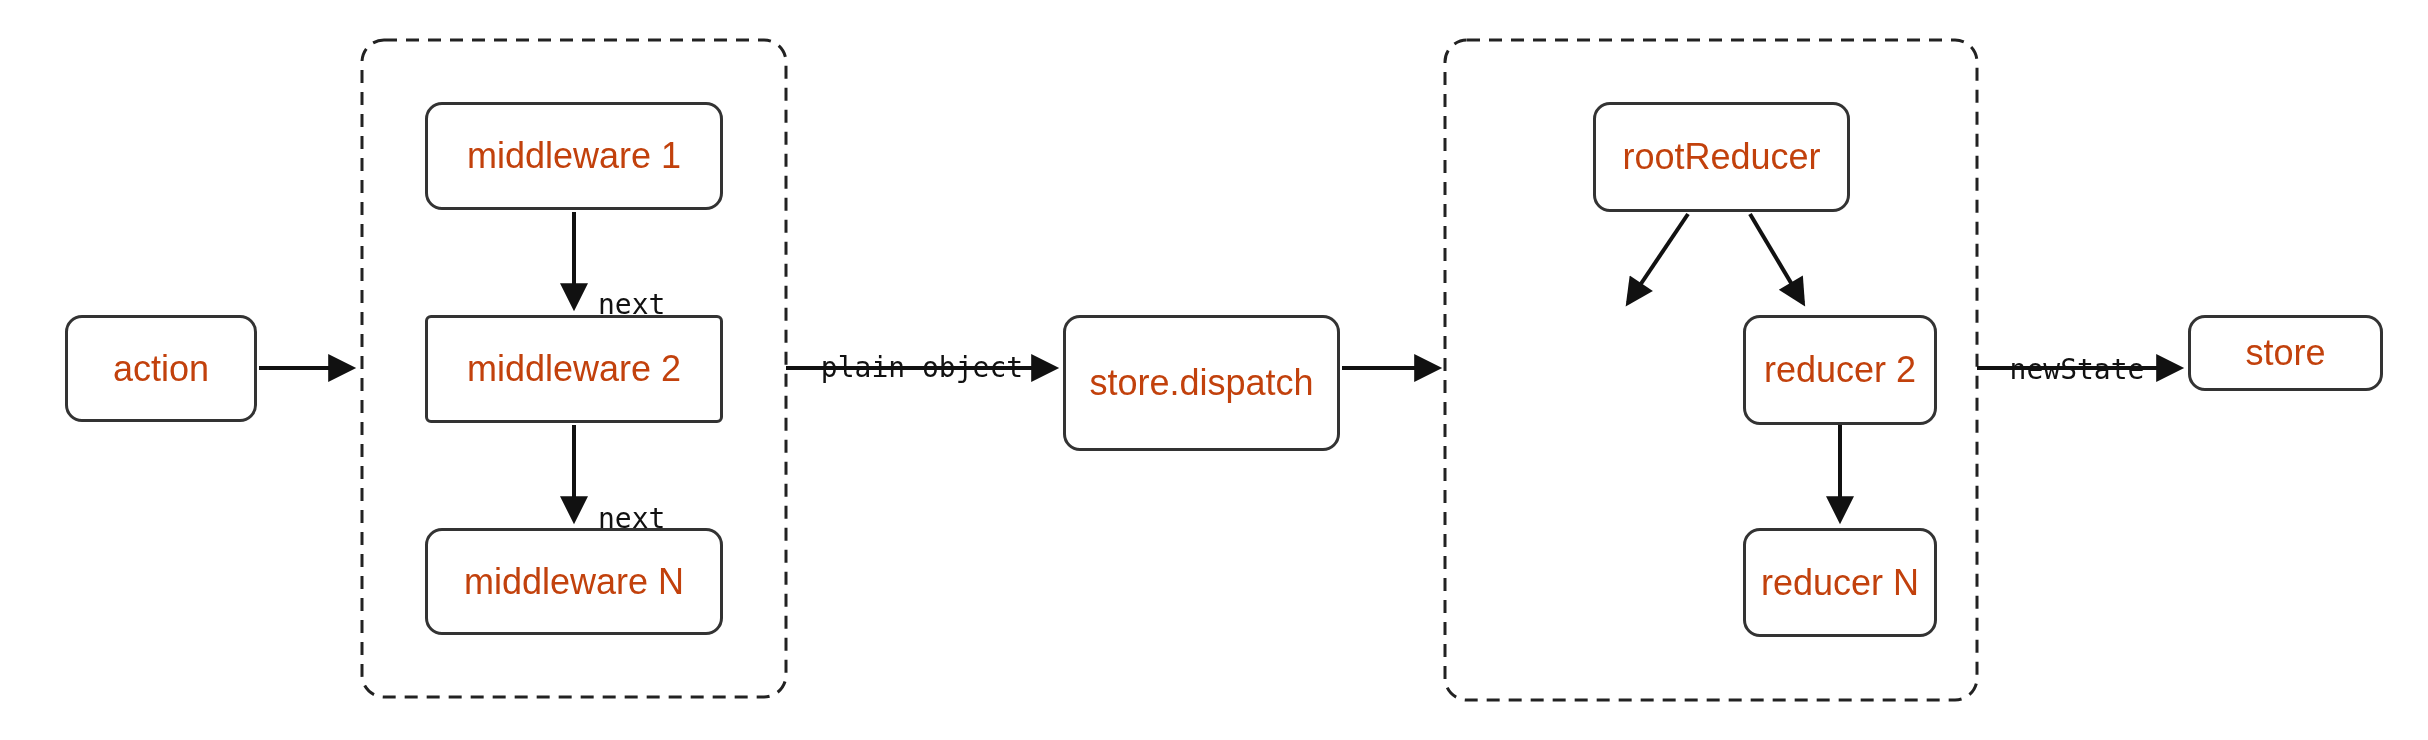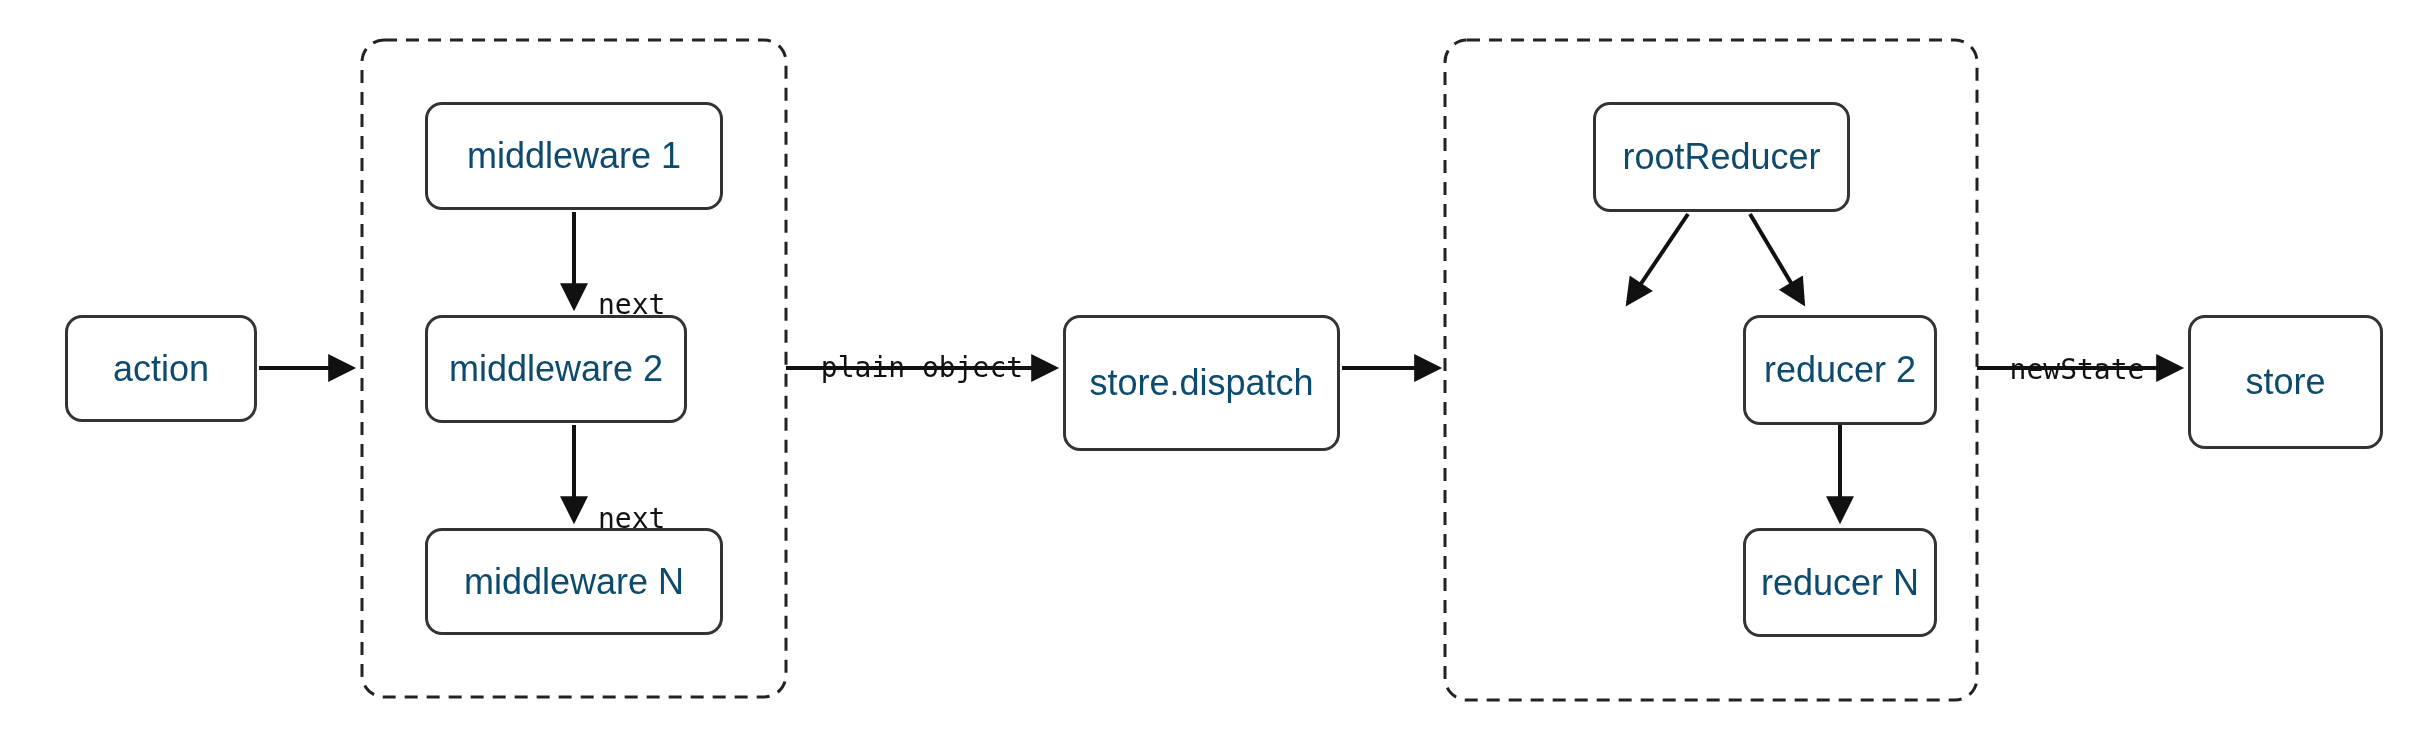--- a/index.html
+++ b/index.html
@@ -19,43 +19,43 @@
   .node {
     position: absolute;
     box-sizing: border-box;
     background: #ffffff;
     border: 3px solid #333333;
     border-radius: 17px;
     display: flex;
     align-items: center;
     justify-content: center;
     font-size: 36px;
-    color: #0c4a6e;
+    color: #c2410c;
     white-space: nowrap;
   }
   .edge-label {
     position: absolute;
     font-family: "DejaVu Sans Mono", monospace;
     font-size: 28px;
     line-height: 1.05;
     color: #111111;
     white-space: nowrap;
     margin-top: 44px;
   }
   
   .n-action   { left:65px;   top:315px; width:192px; height:107px; }
   .n-mw1      { left:425px;  top:102px; width:298px; height:108px; }
-  .n-mw2      { left:425px;  top:315px; width:262px; height:108px; }
+  .n-mw2      { left:425px;  top:315px; width:298px; height:108px;border-radius:6px; }
   .n-mwN      { left:425px;  top:528px; width:298px; height:107px; }
   .n-dispatch { left:1063px; top:315px; width:277px; height:136px; }
   .n-root     { left:1593px; top:102px; width:257px; height:110px;text-align:center; }
   .n-r1       { left:1488px; top:315px; width:189px; height:110px; }
   .n-r2       { left:1743px; top:315px; width:194px; height:110px; }
   .n-rN       { left:1743px; top:528px; width:194px; height:109px;text-align:center; }
-  .n-store    { left:2188px; top:315px; width:195px; height:134px; }
+  .n-store    { left:2188px; top:315px; width:195px; height:76px; }
   
   .l-next1 { left:598px;  top:246px; }
   .l-next2 { left:598px;  top:460px; }
   .l-plain { left:922px;  top:309px; transform: translateX(-50%); }
   .l-new   { left:2077px; top:311px; transform: translateX(-50%); }
 </style>
 </head>
 <body>
 
 <div class="canvas">

